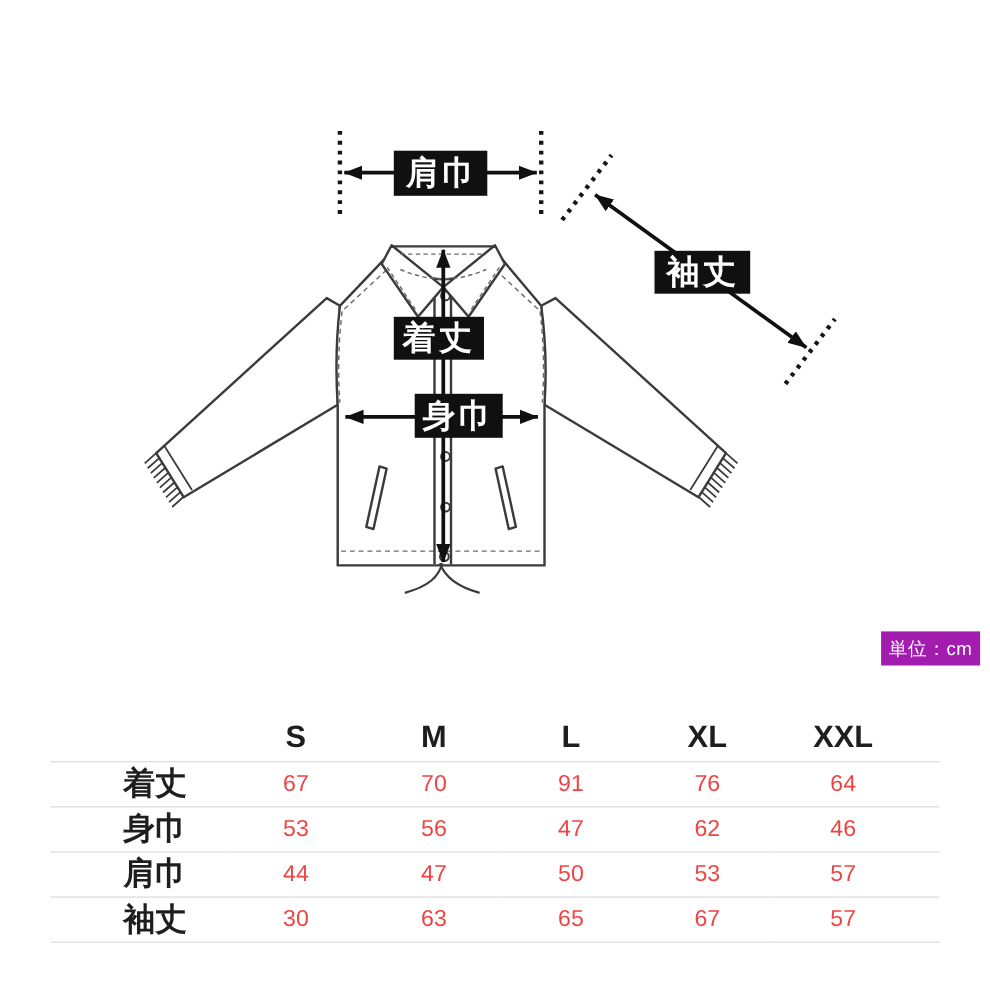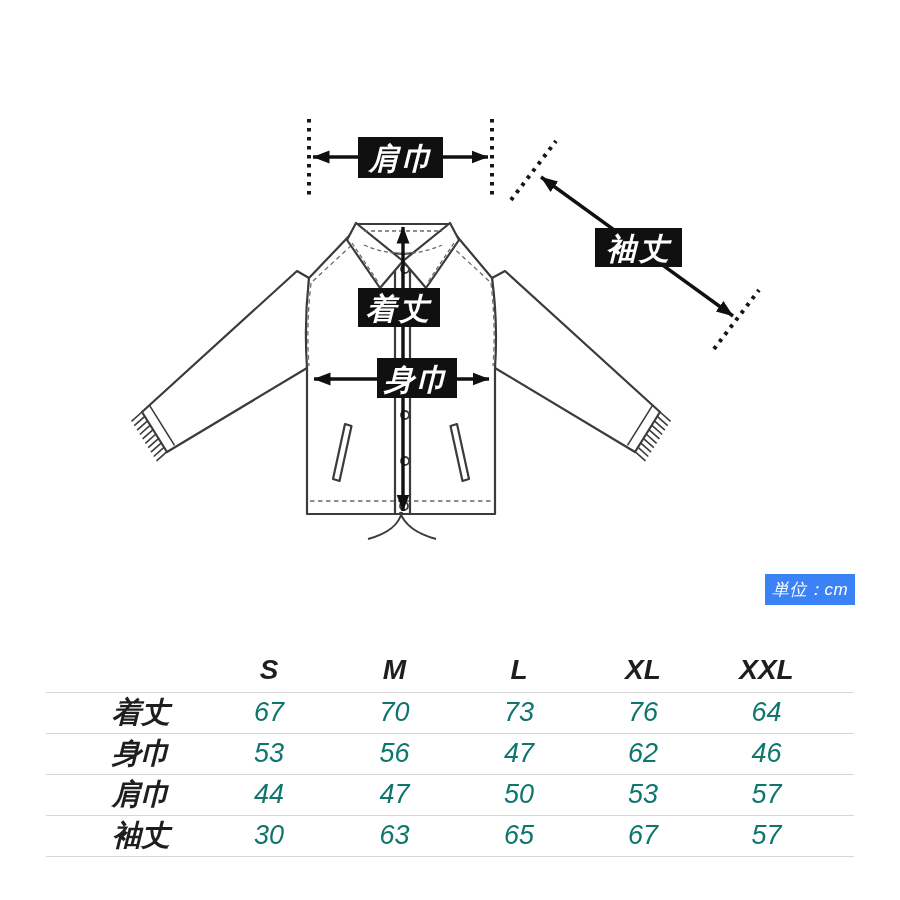--- a/index.html
+++ b/index.html
@@ -4,29 +4,29 @@
 <style>
   html, body {
     margin: 0; padding: 0;
     width: 900px; height: 900px;
     background: #ffffff;
     overflow: hidden;
     font-family: "Liberation Sans", "DejaVu Sans", sans-serif;
   }
   .stage {
     position: absolute; left: 0; top: 0;
-    width: 900px; height: 900px; font-style: italic;
+    width: 900px; height: 900px;
   }
   .stage svg { position: absolute; left: 0; top: 0; }
 
   
   .unit-badge {
-    position: absolute; left: 765px; top: 574px;
+    position: absolute; left: 801px; top: 574px;
     width: 90px; height: 31px;
-    background: #3b82f6; color: #ffffff;
+    background: #a21caf; color: #ffffff;
     display: flex; align-items: center; justify-content: center;
     font-size: 17px; font-weight: 500; letter-spacing: 0.5px;
   }
 
   
   table.size-table {
     position: absolute; left: 46px; top: 649px;
     width: 808px;
     border-collapse: collapse; table-layout: fixed;
   }
@@ -34,21 +34,21 @@
   .size-table thead tr { height: 43px; }
   .size-table tbody tr { height: 40px; border-top: 1.5px solid #d6d6d6; }
   .size-table tbody tr:last-child { border-bottom: 1.5px solid #d6d6d6; }
   .size-table thead th {
     font-size: 28px; font-weight: 700; color: #1e1e1e;
   }
   .size-table tbody th {
     font-size: 29px; font-weight: 700; color: #1e1e1e; padding-left: 30px;
   }
   .size-table td {
-    font-size: 27px; font-weight: 400; color: #0f766e;
+    font-size: 21px; font-weight: 400; color: #ef4444;
   }
   .size-table th:last-child, .size-table td:last-child { padding-right: 26px; }
 
   
   .measure-label-text {
     font-size: 30px; font-weight: 700; letter-spacing: 3px;
     fill: #ffffff;
     font-family: "Liberation Sans", "DejaVu Sans", sans-serif;
   }
 </style>
@@ -170,21 +170,21 @@
         <th>L</th>
         <th>XL</th>
         <th>XXL</th>
       </tr>
     </thead>
     <tbody>
       <tr>
         <th>着丈</th>
         <td>67</td>
         <td>70</td>
-        <td>73</td>
+        <td>91</td>
         <td>76</td>
         <td>64</td>
       </tr>
       <tr>
         <th>身巾</th>
         <td>53</td>
         <td>56</td>
         <td>47</td>
         <td>62</td>
         <td>46</td>

